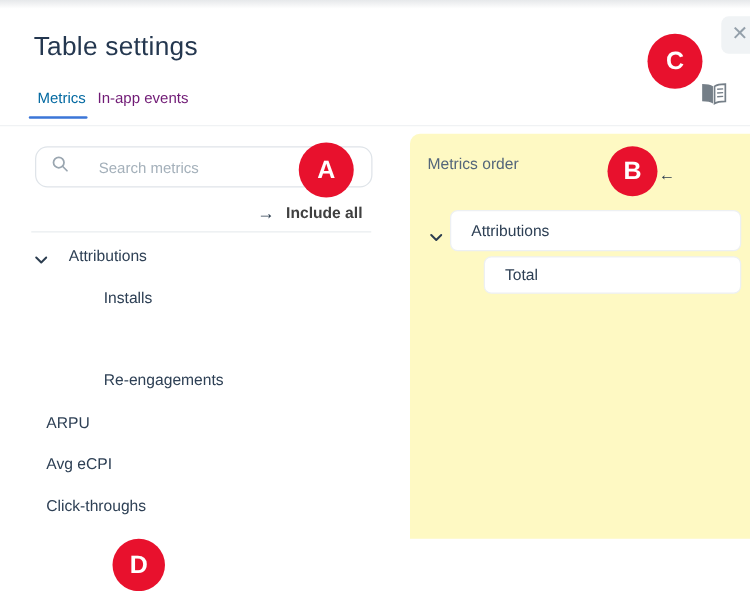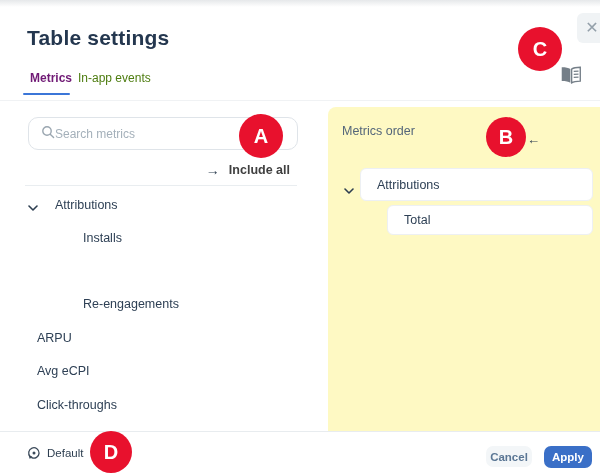--- a/index.html
+++ b/index.html
@@ -4,36 +4,36 @@
 <style>
   * { margin:0; padding:0; box-sizing:border-box; }
   body { font-family:"Liberation Sans", sans-serif; background:#fff; }
   .screen{
     position:relative; width:600px; height:473px; background:#fff;
     overflow:hidden; color:#2d3e50;
   }
   .top-edge{position:absolute;left:0;top:0;right:0;height:7px;
     background:linear-gradient(#e6e8ea,#ffffff);}
   
-  .title{position:absolute;left:27px;top:26px;font-size:21px;font-weight:700;color:#24374f;letter-spacing:.2px;}
+  .title{position:absolute;left:27px;top:26px;font-size:21px;font-weight:400;color:#24374f;letter-spacing:.2px;}
   .close-btn{position:absolute;top:13px;right:-7px;width:30px;height:30px;border:none;
     background:#f0f3f5;border-radius:6px;color:#94a0aa;font-size:16px;line-height:30px;
     text-align:center;cursor:pointer;}
   .tabbar{position:absolute;left:0;right:0;top:60px;height:41px;border-bottom:1px solid #f0f2f4;}
   .tab{position:absolute;top:11px;font-size:12px;cursor:pointer;}
-  .tab.active{left:30px;color:#701a75;font-weight:700;}
-  .tab.inactive{left:78px;color:#4d7c0f;text-align:right;}
+  .tab.active{left:30px;color:#0369a1;font-weight:400;}
+  .tab.inactive{left:78px;color:#701a75;text-align:right;}
   .tab-underline{position:absolute;left:23px;top:33px;width:47px;height:2px;background:#3b76d8;border-radius:2px;}
   .book-icon{position:absolute;left:560px;top:66px;width:22px;height:20px;}
   
   .search-box{position:absolute;left:28px;top:117px;width:270px;height:33px;
     border:1px solid #dfe4e9;border-radius:10px;display:flex;align-items:center;
     padding-left:12px;background:#fff;}
   .search-box input{border:none;outline:none;font-size:12px;color:#ec4899;width:190px;
-    margin-left:0;font-family:"Liberation Sans",sans-serif;background:transparent;}
+    margin-left:24px;font-family:"Liberation Sans",sans-serif;background:transparent;}
   .search-box input::placeholder{color:#a4b0ba;}
   .include-all{position:absolute;top:162px;left:150px;width:140px;display:flex;
     justify-content:flex-end;align-items:center;gap:9px;cursor:pointer;}
   .include-all .arrow{font-size:14px;color:#2d3e50;}
   .include-all .lbl{font-size:12.5px;font-weight:600;color:#404040;}
   .left-divider{position:absolute;left:25px;top:185px;width:272px;height:1px;background:#e9edf0;}
   .metric-row{position:absolute;height:17px;display:flex;align-items:center;gap:17px;
     font-size:12.5px;color:#2e4055;cursor:pointer;}
   .chev{width:10px;height:8px;display:inline-block;}
   
@@ -140,30 +140,18 @@
         </svg>
     </span>
     <div class="order-box parent">
       <span>Attributions</span>
     </div>
     <div class="order-box child">
       <span>Total</span>
     </div>
   </div>
 
-  <div class="footer">
-    <span class="restore">
-      <svg width="14" height="14" viewBox="0 0 14 14">
-        <path d="M3.2 10.6 A5.2 5.2 0 1 1 4.6 11.6" fill="none" stroke="#3b4a5a" stroke-width="1.3" stroke-linecap="round"></path>
-        <polygon points="1.6,9.2 5.4,10.4 2.8,13.0" fill="#3b4a5a"></polygon>
-        <circle cx="7" cy="7" r="1.5" fill="#3b4a5a"></circle>
-      </svg>
-    </span>
-    <span class="default-lbl">Default</span>
-    <button class="btn cancel">Cancel</button>
-    <button class="btn apply">Apply</button>
-  </div>
 
   <div class="marker a">A</div>
   <div class="marker b">B</div>
   <div class="marker c">C</div>
   <div class="marker d">D</div>
 </div>
 
 </body></html>

